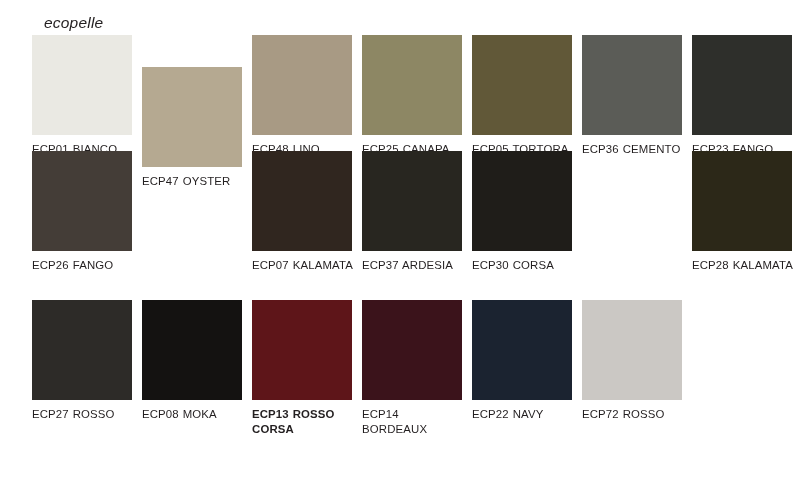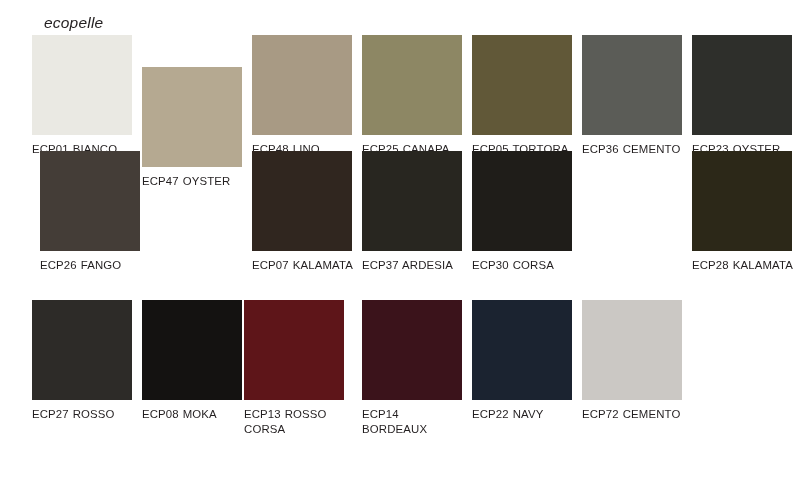--- a/index.html
+++ b/index.html
@@ -105,25 +105,25 @@
         <div class="swatch-cell" style="left: 440px;">
           <div class="swatch-chip" title="ECP05 TORTORA" style="background: rgb(97, 88, 56);"></div>
           <span class="swatch-label">ECP05 TORTORA</span>
         </div>
         <div class="swatch-cell" style="left: 550px;">
           <div class="swatch-chip" title="ECP36 CEMENTO" style="background: rgb(91, 92, 87);"></div>
           <span class="swatch-label">ECP36 CEMENTO</span>
         </div>
         <div class="swatch-cell" style="left: 660px;">
           <div class="swatch-chip" title="ECP23 LONDON" style="background: rgb(46, 47, 43);"></div>
-          <span class="swatch-label">ECP23 OYSTER</span>
+          <span class="swatch-label">ECP23 FANGO</span>
         </div>
       </div>
       <div class="swatch-row row-1">
-        <div class="swatch-cell" style="left: 8px;">
+        <div class="swatch-cell" style="left: 0px;">
           <div class="swatch-chip" title="ECP26 FANGO" style="background: rgb(68, 61, 55);"></div>
           <span class="swatch-label">ECP26 FANGO</span>
         </div>
         <div class="swatch-cell" style="left: 220px;">
           <div class="swatch-chip" title="ECP07 MARRONE" style="background: rgb(48, 38, 31);"></div>
           <span class="swatch-label">ECP07 KALAMATA</span>
         </div>
         <div class="swatch-cell" style="left: 330px;">
           <div class="swatch-chip" title="ECP37 ARDESIA" style="background: rgb(40, 38, 32);"></div>
           <span class="swatch-label">ECP37 ARDESIA</span>
@@ -139,32 +139,32 @@
       </div>
       <div class="swatch-row row-2">
         <div class="swatch-cell" style="left: 0px;">
           <div class="swatch-chip" title="ECP27 FOSSIL" style="background: rgb(45, 43, 40);"></div>
           <span class="swatch-label">ECP27 ROSSO</span>
         </div>
         <div class="swatch-cell" style="left: 110px;">
           <div class="swatch-chip" title="ECP08 MOKA" style="background: rgb(20, 18, 17);"></div>
           <span class="swatch-label">ECP08 MOKA</span>
         </div>
-        <div class="swatch-cell" style="left: 212px;">
+        <div class="swatch-cell" style="left: 220px; font-weight: bold;">
           <div class="swatch-chip" title="ECP13 ROSSO CORSA" style="background: rgb(94, 21, 25);"></div>
           <span class="swatch-label">ECP13 ROSSO CORSA</span>
         </div>
         <div class="swatch-cell" style="left: 330px;">
           <div class="swatch-chip" title="ECP14 BORDEAUX" style="background: rgb(59, 19, 27);"></div>
           <span class="swatch-label">ECP14 BORDEAUX</span>
         </div>
         <div class="swatch-cell" style="left: 440px;">
           <div class="swatch-chip" title="ECP22 NAVY" style="background: rgb(27, 35, 48);"></div>
           <span class="swatch-label">ECP22 NAVY</span>
         </div>
         <div class="swatch-cell" style="left: 550px;">
           <div class="swatch-chip" title="ECP72 CANOVA" style="background: rgb(203, 200, 196);"></div>
-          <span class="swatch-label">ECP72 CEMENTO</span>
+          <span class="swatch-label">ECP72 ROSSO</span>
         </div>
       </div>
     </div>
 
 </div>
 
 </body></html>

